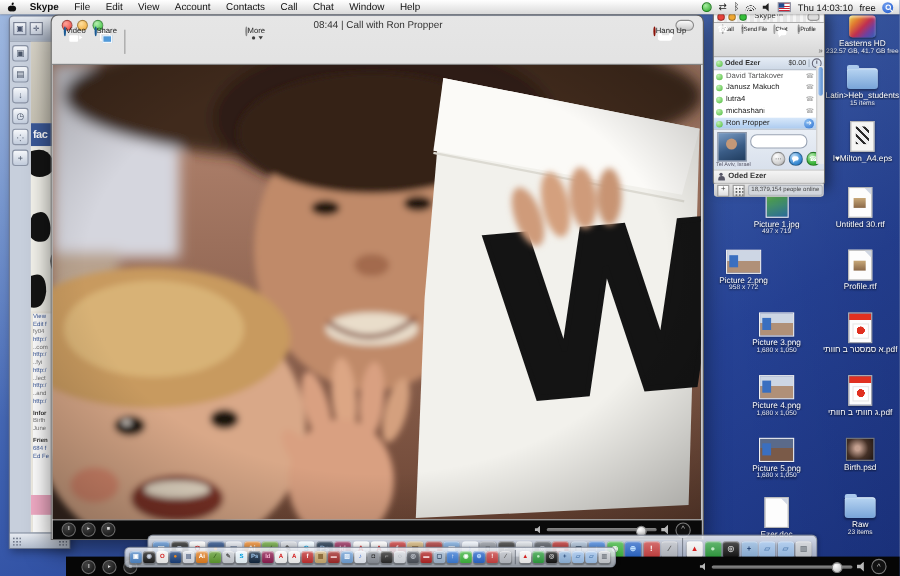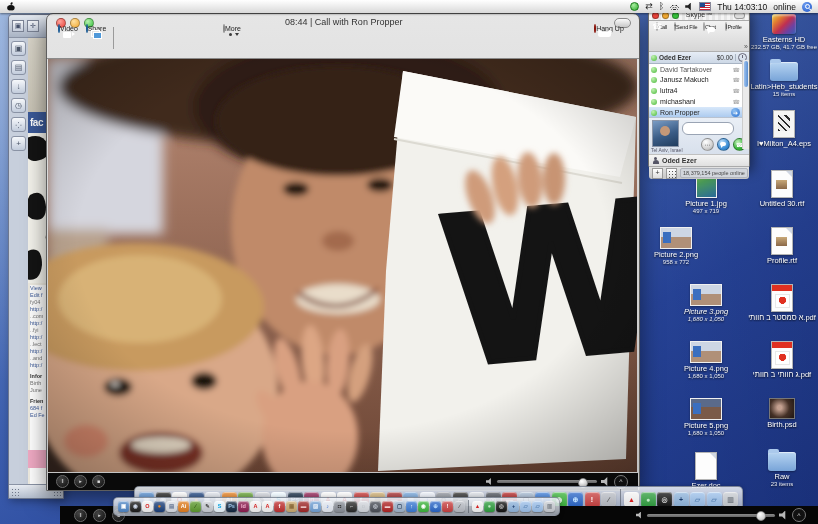--- a/index.html
+++ b/index.html
@@ -211,29 +211,41 @@
 
 <div class="sheen"></div>
 
 <div class="menubar">
   <svg class="apple" viewBox="0 0 10 11">
     <ellipse cx="5.6" cy="1.6" rx="1" ry="1.5" transform="rotate(28 5.6 1.6)" fill="#111"></ellipse>
     <circle cx="3.7" cy="6.4" r="2.9" fill="#111"></circle>
       <circle cx="6.1" cy="6.4" r="2.9" fill="#111"></circle>
     <rect x="3.2" y="3.6" width="3.4" height="2.4" fill="#111"></rect>
   </svg>
+  <span style="display:flex">
+      <span class="mi mbold">Skype</span>
+      <span class="mi">File</span>
+      <span class="mi">Edit</span>
+      <span class="mi">View</span>
+      <span class="mi">Account</span>
+      <span class="mi">Contacts</span>
+      <span class="mi">Call</span>
+      <span class="mi">Chat</span>
+      <span class="mi">Window</span>
+      <span class="mi">Help</span>
+    </span>
   <span class="menu-right">
       <span class="si dot"></span>
       <span class="si ">⇄</span>
       <span class="si ">ᛒ</span>
       <span class="si wifi"></span>
       <span class="si spk"></span>
       <span class="si flag"></span>
       <span>Thu 14:03:10</span>
-      <span>online</span>
+      <span>free</span>
       <span class="spot"></span>
     </span>
 </div>
 
 <div class="browser">
   <div class="b-chrome">
       <span class="bbox">▣</span>
       <span class="bbox">✛</span>
     </div>
   <div class="b-tools">
@@ -587,21 +599,21 @@
 <div class="di" style="left: 672px; top: 170px;">
     <div class="ic t-imgp"></div>
     <div class="dlab">Picture 1.jpg</div>
     <div class="dsub">497 x 719</div>
   </div>
 <div class="di" style="left: 642px; top: 227px;">
     <div class="ic t-imgl"></div>
     <div class="dlab">Picture 2.png</div>
     <div class="dsub">958 x 772</div>
   </div>
-<div class="di" style="left: 672px; top: 284px; font-style: italic;">
+<div class="di" style="left: 672px; top: 284px;">
     <div class="ic t-imgl"></div>
     <div class="dlab">Picture 3.png</div>
     <div class="dsub">1,680 x 1,050</div>
   </div>
 <div class="di" style="left: 672px; top: 341px;">
     <div class="ic t-imgl"></div>
     <div class="dlab">Picture 4.png</div>
     <div class="dsub">1,680 x 1,050</div>
   </div>
 <div class="di" style="left: 672px; top: 398px;">

